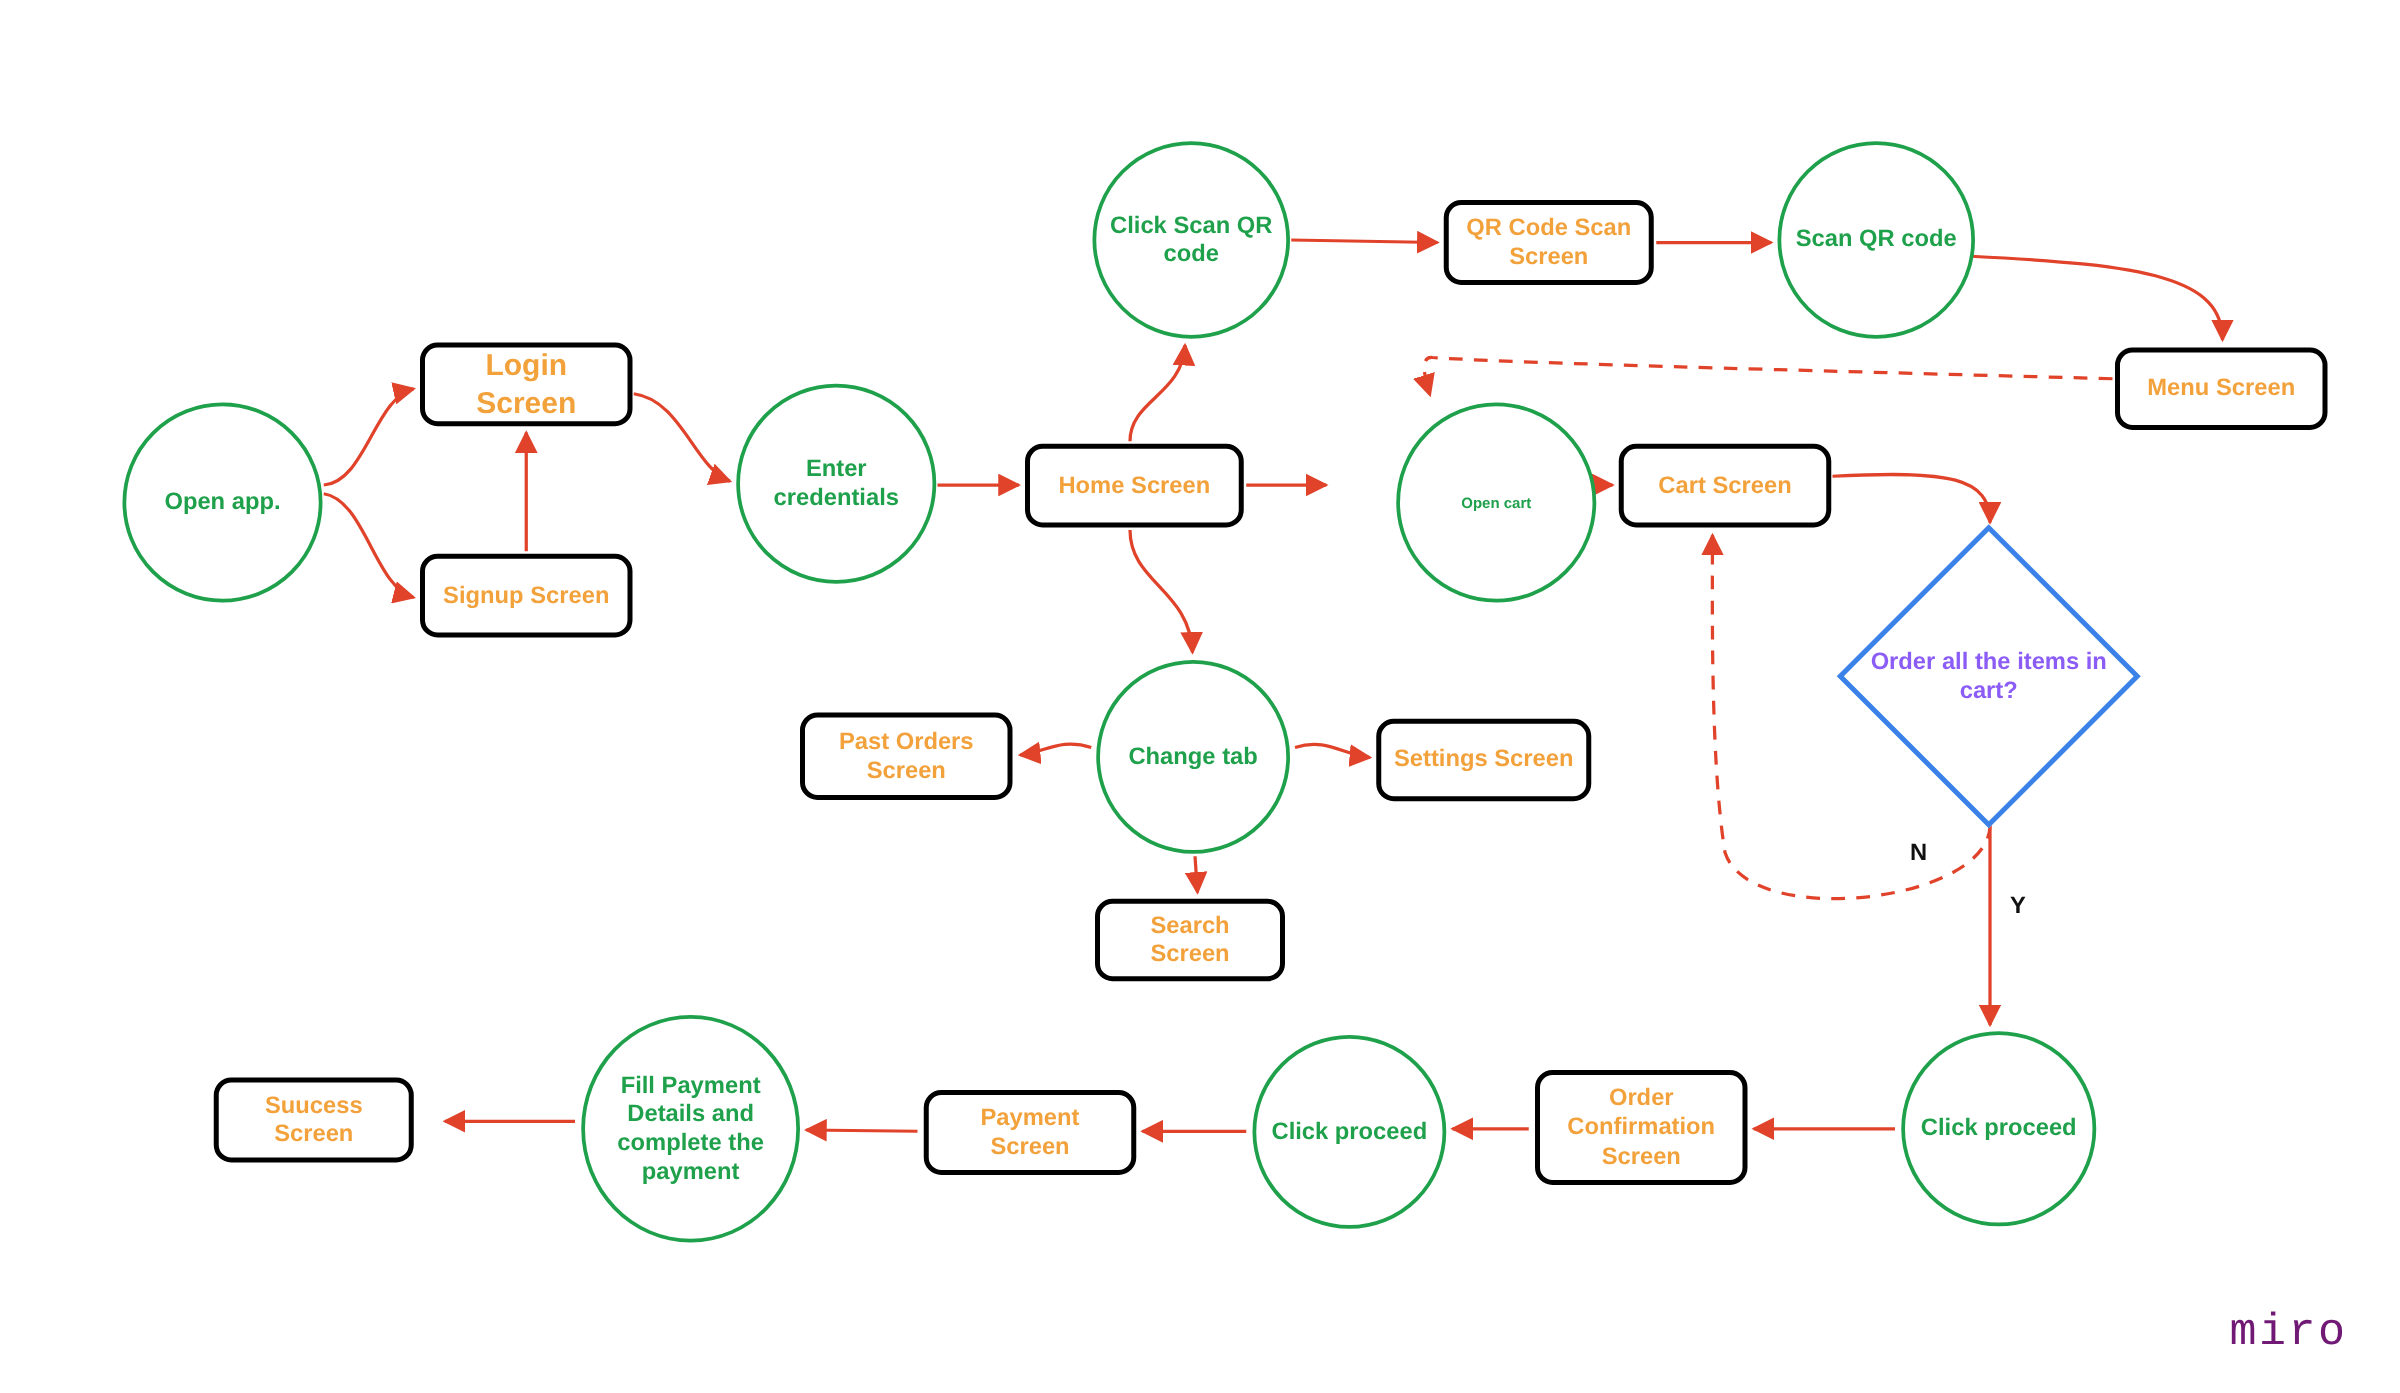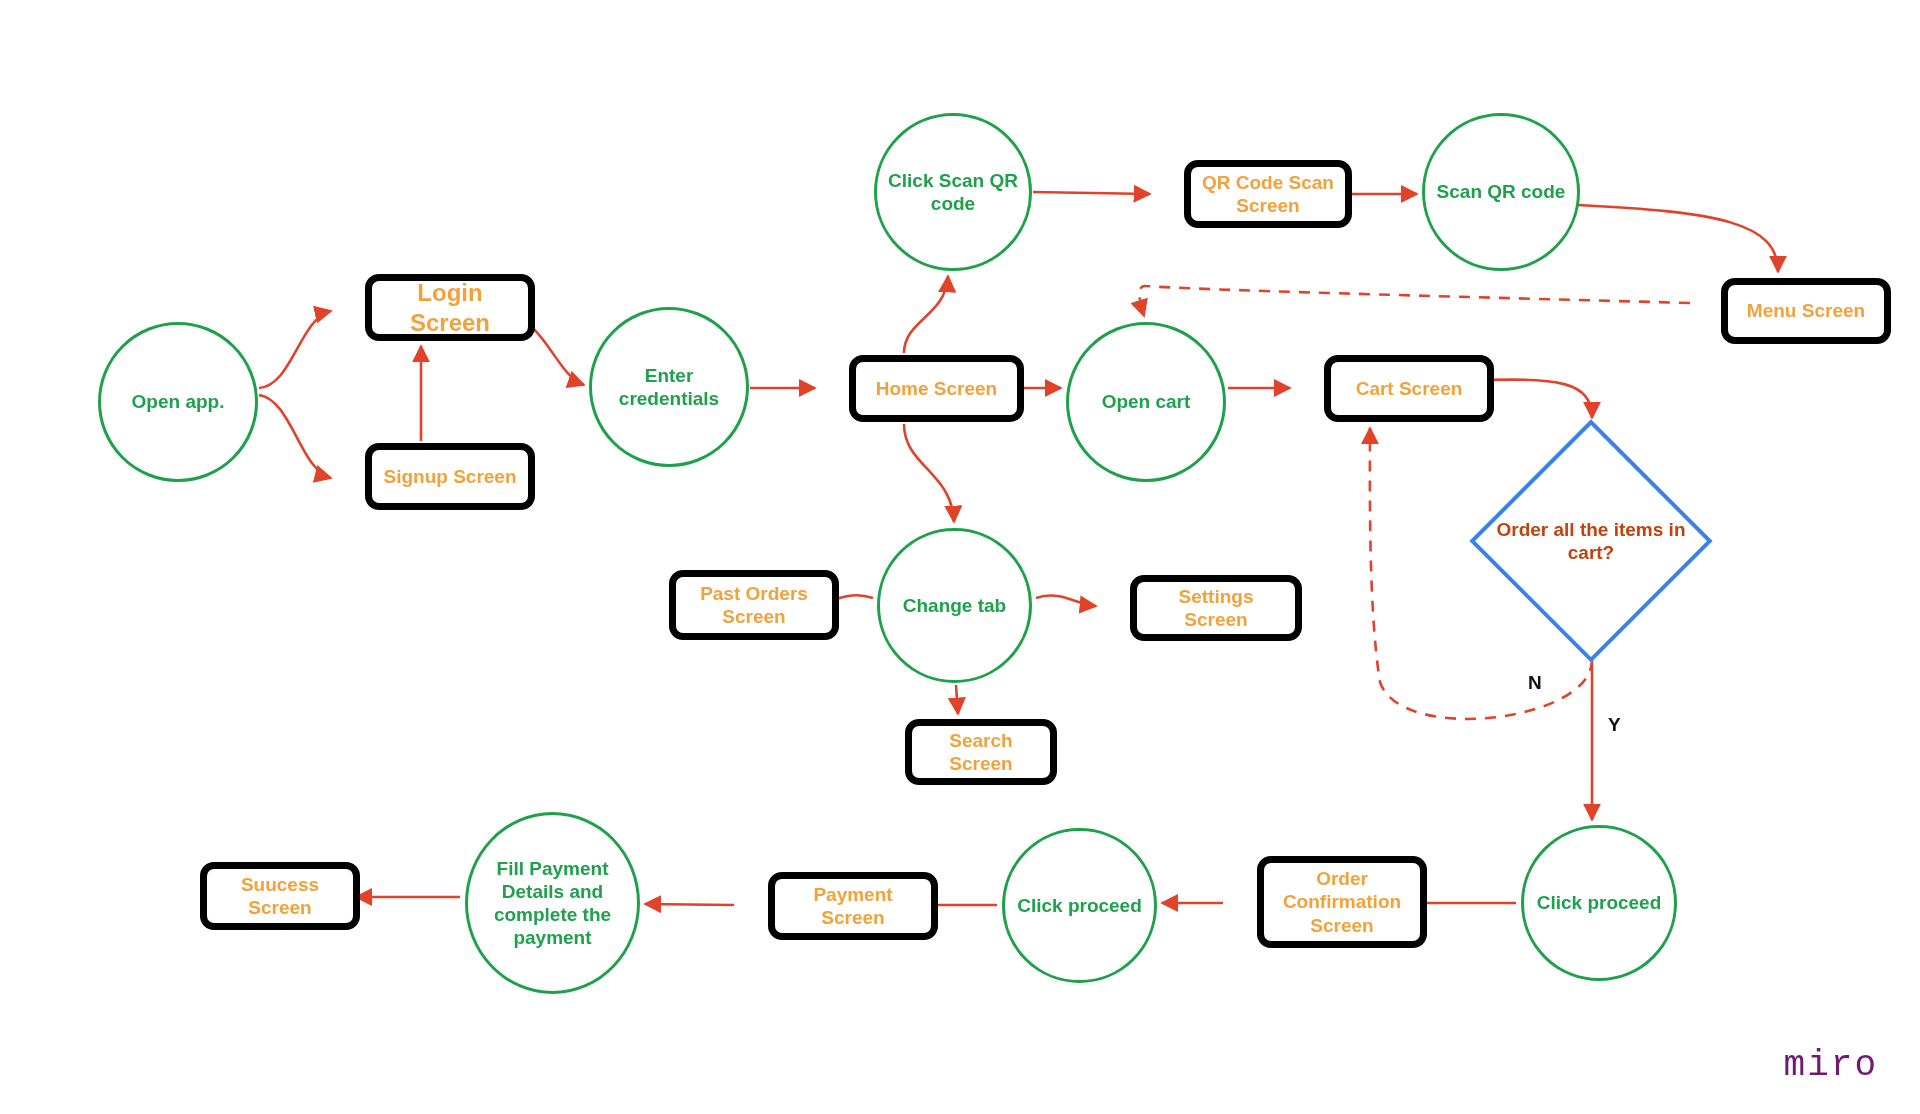--- a/index.html
+++ b/index.html
@@ -28,34 +28,33 @@
     display: flex;
     align-items: center;
     justify-content: center;
     text-align: center;
     font-weight: bold;
     line-height: 1.22;
     background: #ffffff;
     z-index: 2;
   }
   .node-process {
-    border: 7px solid #000000;
+    border: 4px solid #000000;
     border-radius: 14px;
     color: #F2A13B;
-    margin-left: 29px;
   }
   .node-action {
     border: 3px solid #1FA14C;
     border-radius: 50%;
     color: #1FA14C;
   }
   .node-decision {
     border: none;
     background: transparent;
-    color: #c2410c;
+    color: #8b5cf6;
   }
   .diamond-shape {
     position: absolute;
     left: 50%;
     top: 50%;
     width: 70.7%;
     height: 70.7%;
     transform: translate(-50%,-50%) rotate(45deg);
     border: 4px solid #3B82E8;
     background: #ffffff;
@@ -168,21 +167,21 @@
       </div>
       <div class="node node-process" style="left: 1155px; top: 160px; width: 168px; height: 68px; font-size: 19px; padding: 0px 8px;">
         <span>QR Code Scan Screen</span>
       </div>
       <div class="node node-action" style="left: 1422px; top: 113px; width: 158px; height: 158px; font-size: 19px; padding: 0px 8px;">
         <span>Scan QR code</span>
       </div>
       <div class="node node-process" style="left: 1692px; top: 278px; width: 170px; height: 66px; font-size: 19px; padding: 0px 8px;">
         <span>Menu Screen</span>
       </div>
-      <div class="node node-action" style="left: 1066px; top: 322px; width: 160px; height: 160px; font-size: 19px; padding: 0px 8px;">
+      <div class="node node-action" style="left: 1117px; top: 322px; width: 160px; height: 160px; font-size: 12px; padding: 0px 8px;">
         <span>Open cart</span>
       </div>
       <div class="node node-process" style="left: 1295px; top: 355px; width: 170px; height: 67px; font-size: 19px; padding: 0px 8px;">
         <span>Cart Screen</span>
       </div>
       <div class="node node-decision" style="left: 1475px; top: 425px; width: 232px; height: 232px; font-size: 19px; padding: 0px 8px;">
         <div class="diamond-shape"></div>
         <span class="dlabel">Order all the items in cart?</span>
       </div>
       <div class="node node-action" style="left: 877px; top: 528px; width: 155px; height: 155px; font-size: 19px; padding: 0px 8px;">

